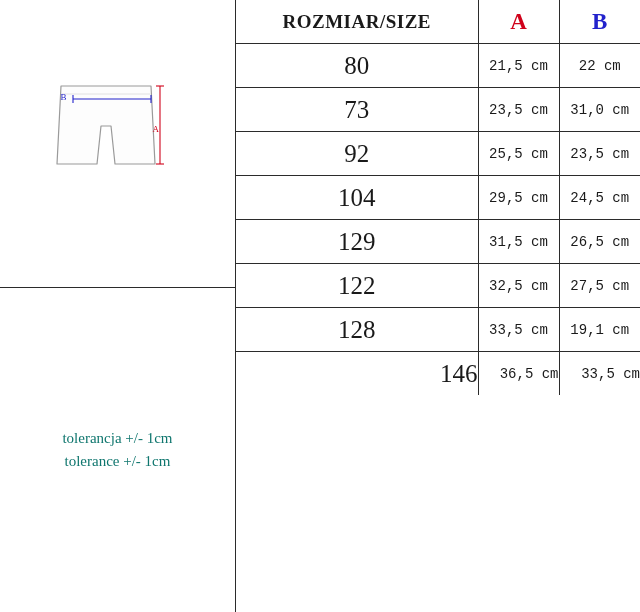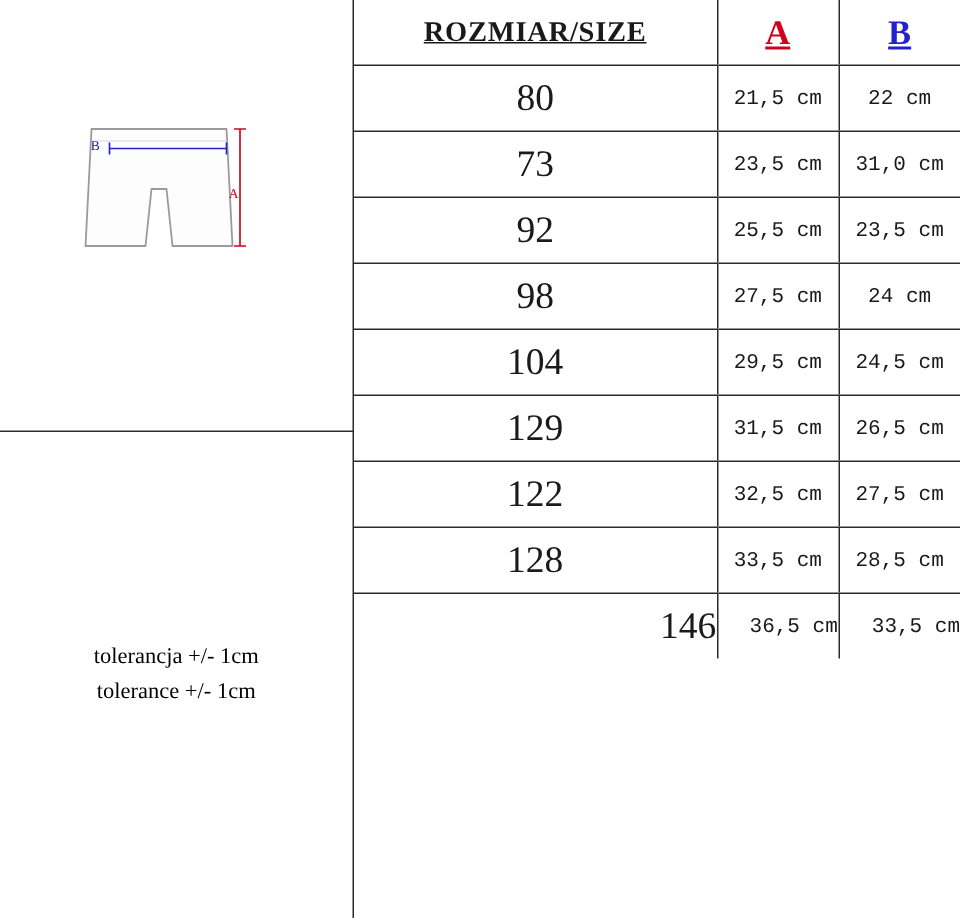--- a/index.html
+++ b/index.html
@@ -56,21 +56,21 @@
     border-right: 1px solid #2b2b2b;
     display: flex;
     align-items: center;
     justify-content: center;
   }
 
   .tolerance {
     text-align: center;
     font-size: 15px;
     line-height: 1.55;
-    color: #000000;
+    color: #0f766e;
   }
 
   
   .diagram {
     position: relative;
     width: 150px;
     height: 160px;
   }
   .diagram svg {
     display: block;
@@ -111,21 +111,20 @@
   table.size-table th.col-a,
   table.size-table td.col-a,
   table.size-table th.col-b,
   table.size-table td.col-b {
     border-left: 1px solid #2b2b2b;
   }
 
   thead th {
     height: 57px;
     font-weight: normal;
-    text-decoration: underline;
   }
   th.hdr-size {
     font-size: 19px;
     letter-spacing: .5px;
     font-weight: bold;
   }
   th.hdr-a {
     font-size: 23px;
     font-weight: bold;
     color: #d0021b;
@@ -210,43 +209,38 @@
           <td class="col-size">73</td>
           <td class="col-a">23,5 cm</td>
           <td class="col-b">31,0 cm</td>
         </tr>
         <tr>
           <td class="col-size">92</td>
           <td class="col-a">25,5 cm</td>
           <td class="col-b">23,5 cm</td>
         </tr>
         <tr>
-          <td class="col-size">98</td>
-          <td class="col-a">27,5 cm</td>
-          <td class="col-b">24 cm</td>
-        </tr>
-        <tr>
           <td class="col-size">104</td>
           <td class="col-a">29,5 cm</td>
           <td class="col-b">24,5 cm</td>
         </tr>
         <tr>
           <td class="col-size">129</td>
           <td class="col-a">31,5 cm</td>
           <td class="col-b">26,5 cm</td>
         </tr>
         <tr>
           <td class="col-size">122</td>
           <td class="col-a">32,5 cm</td>
           <td class="col-b">27,5 cm</td>
         </tr>
         <tr>
           <td class="col-size">128</td>
           <td class="col-a">33,5 cm</td>
-          <td class="col-b">28,5 cm</td>
+          <td class="col-b">19,1 cm</td>
         </tr>
         <tr>
           <td class="col-size">146</td>
           <td class="col-a">36,5 cm</td>
           <td class="col-b">33,5 cm</td>
         </tr>
       </tbody>
     </table>
   </div>
 

